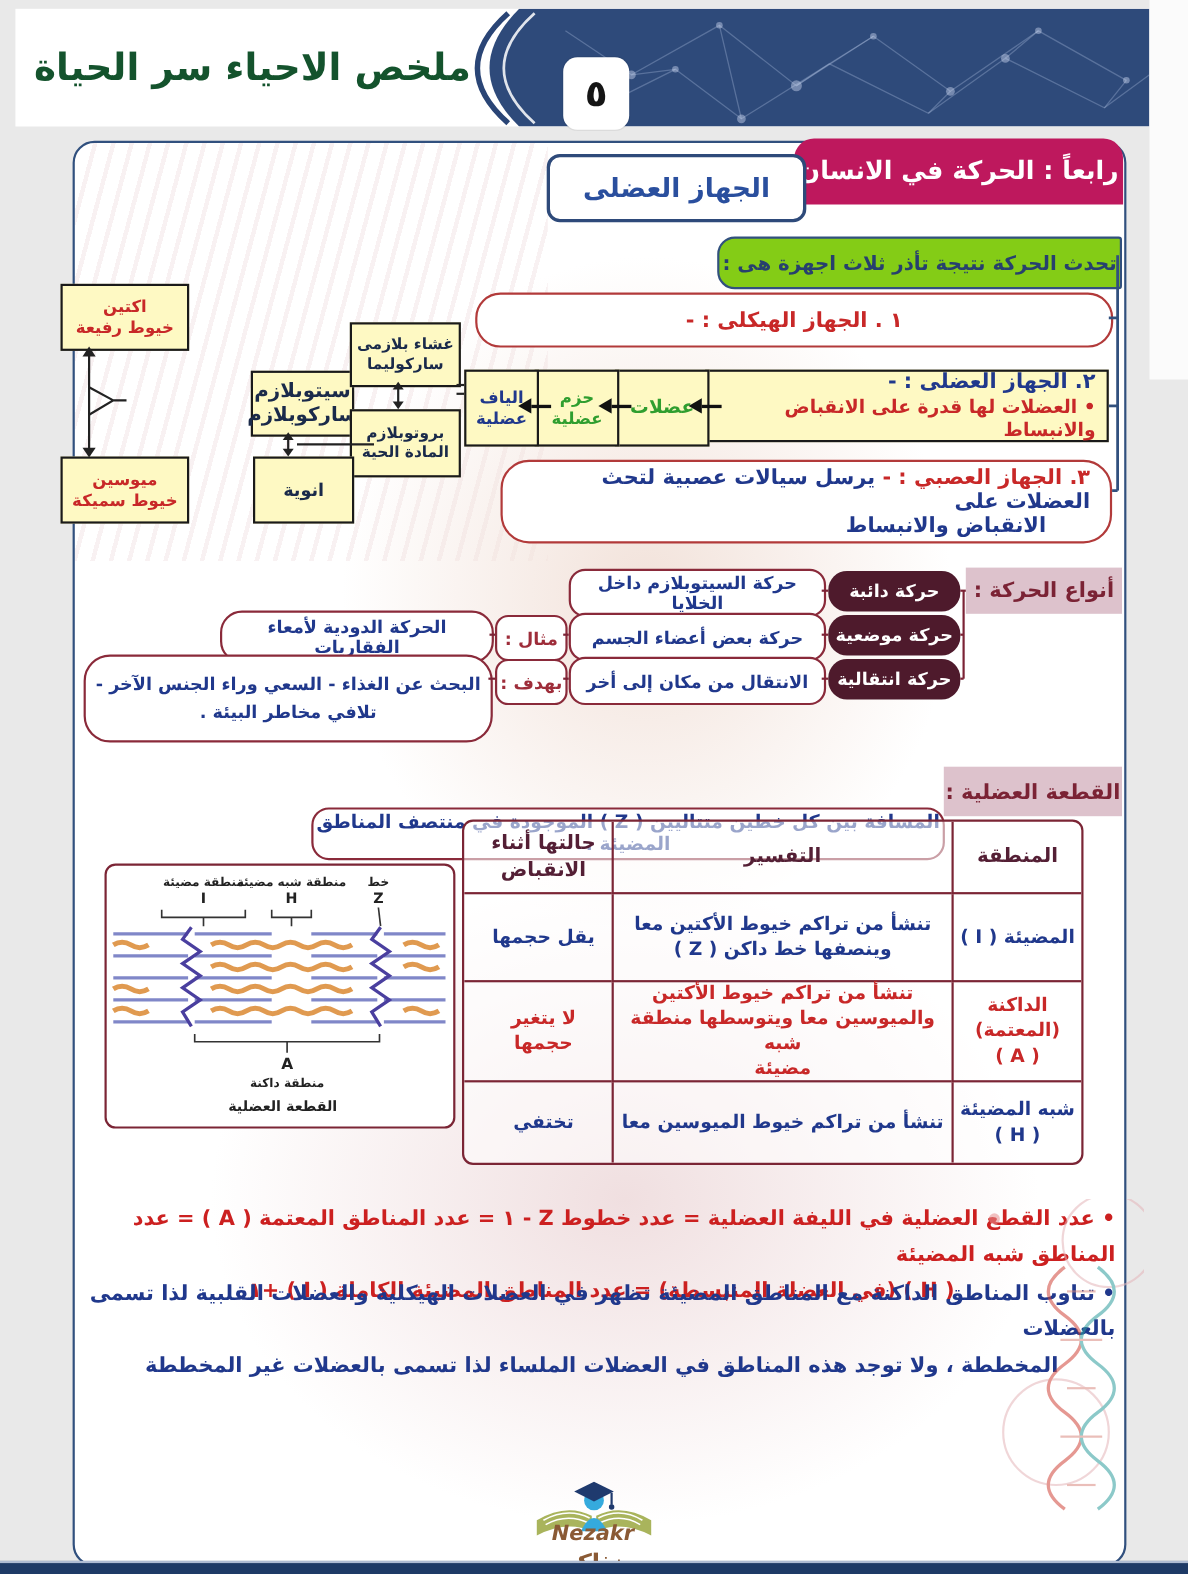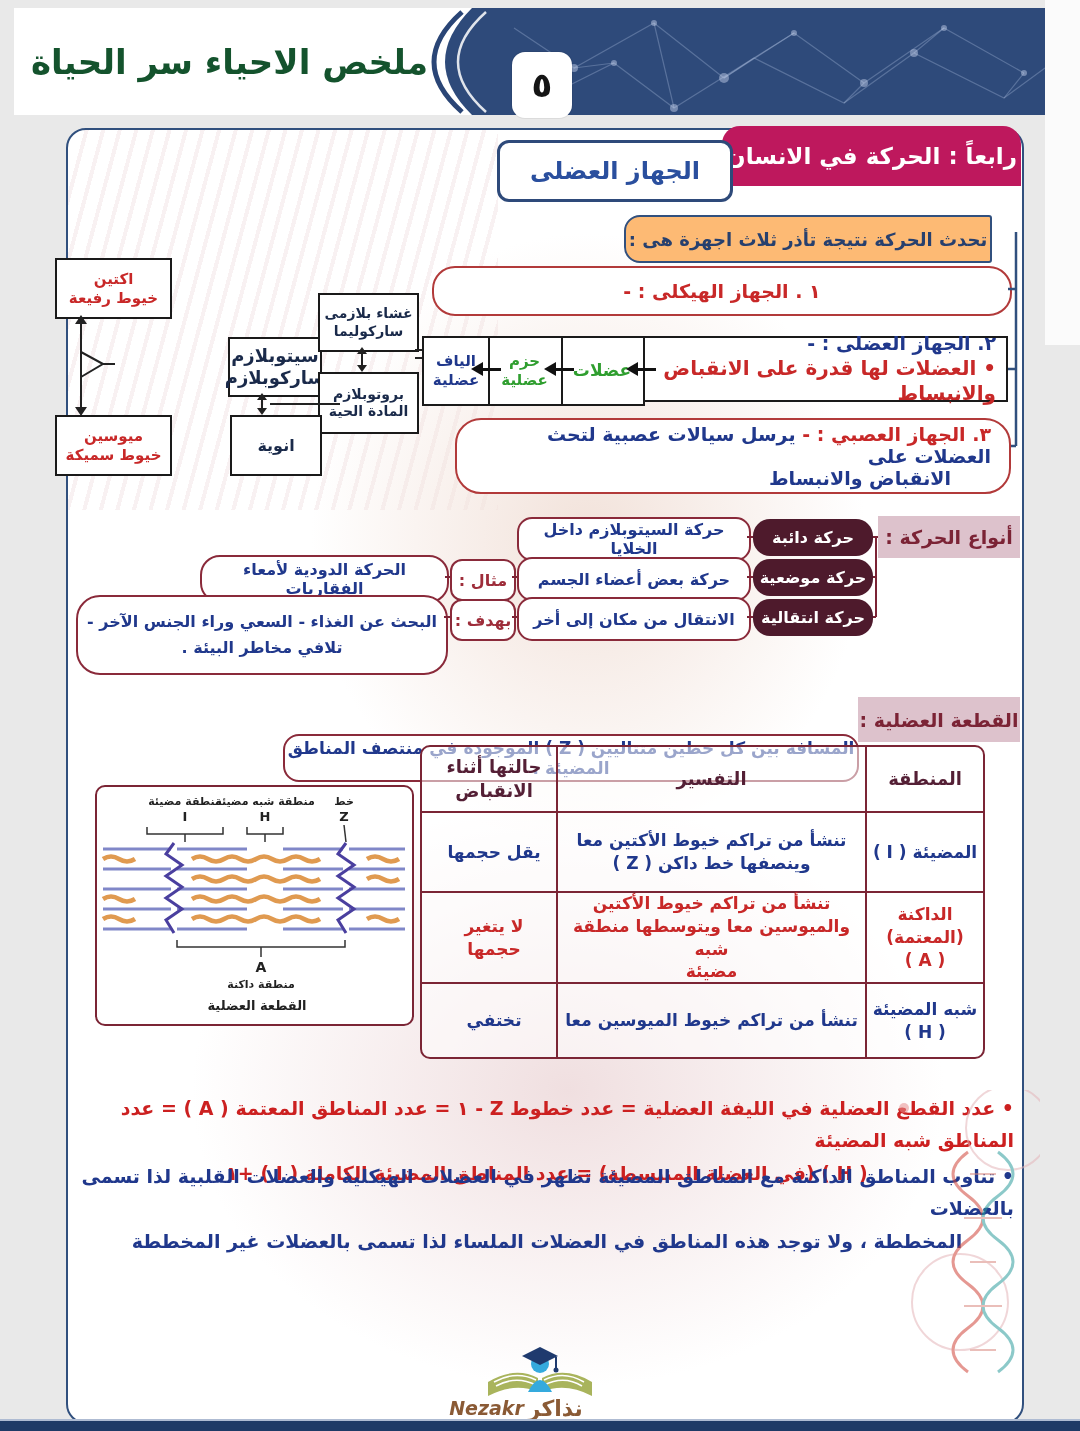--- a/index.html
+++ b/index.html
@@ -33,30 +33,30 @@
   .blob2{left:120px;top:660px;width:760px;height:600px;
          background:radial-gradient(ellipse at center,#f0dfe0 0%,rgba(240,223,224,0) 70%);}
   .stripes{left:10px;top:900px;width:430px;height:380px;
            background:repeating-linear-gradient(105deg,rgba(190,120,130,.10) 0 4px,rgba(255,255,255,0) 4px 16px);}
 
   .banner{left:722px;top:126px;width:299px;height:60px;background:#be185d;
           border-radius:18px 18px 0 0;color:#fff;font-size:23px;}
   .subbox{left:497px;top:140px;width:230px;height:56px;background:#fff;border:3px solid #2e4a7a;
           border-radius:12px;color:#2a4f9e;font-size:24px;}
 
-  .leadbox{left:624px;top:215px;width:364px;height:44px;background:#fdba74;border:2.5px solid #31507e;
+  .leadbox{left:652px;top:215px;width:364px;height:44px;background:#84cc16;border:2.5px solid #31507e;
            border-radius:16px 3px 3px 16px;color:#27406e;font-size:18px;}
 
   .roundred{background:#fff;border:2.5px solid #b23a3a;color:#20388c;font-size:19px;}
   .lbl-red{color:#c82828;}
   .txt-blue{color:#20388c;}
   .txt-red{color:#c82828;}
   .txt-green{color:#2f9e2f;}
 
-  .ybox{background:#ffffff;border:2px solid #1a1a1a;color:#c82828;font-size:15px;line-height:1.25;}
+  .ybox{background:#fef9c3;border:2px solid #1a1a1a;color:#c82828;font-size:15px;line-height:1.25;}
   .ybox.dk{color:#1a2a4a;}
 
   .harrow{display:flex;align-items:center;width:30px;height:14px;}
   .harrow .tri{width:0;height:0;border-top:7px solid transparent;border-bottom:7px solid transparent;
                border-right:12px solid #111;}
   .harrow .stem{height:3px;background:#111;flex:1;}
 
   .pinklbl{background:#ddc2cc;color:#7b2335;font-size:19px;}
   .pill{background:#4e1a2c;color:#fff;border-radius:17px;font-size:16px;}
   .wbox{background:#fff;border:2.2px solid #8a2a3a;border-radius:15px;color:#20388c;font-size:16px;}
@@ -135,21 +135,21 @@
 
   <div class="abs leadbox center rtl">تحدث الحركة نتيجة تأذر ثلاث اجهزة هى :</div>
 
   <div class="abs roundred center rtl" style="left:432px;top:266px;width:576px;height:46px;border-radius:23px;">
     <span class="lbl-red">١ . الجهاز الهيكلى : - </span>
   </div>
 
   <div class="abs ybox" style="left:641px;top:336px;width:367px;height:66px;display:flex;flex-direction:column;
        justify-content:center;padding-right:10px;box-sizing:border-box;text-align:right;direction:rtl;">
     <div class="txt-blue" style="font-size:19px;">٢. الجهاز العضلى : -</div>
-    <div class="txt-red" style="font-size:20px;padding-left:20px;">• العضلات لها قدرة على الانقباض والانبساط</div>
+    <div class="txt-red" style="font-size:17px;padding-left:20px;">• العضلات لها قدرة على الانقباض والانبساط</div>
   </div>
   <div class="abs ybox center rtl" style="left:559px;top:336px;width:82px;height:66px;font-size:17px;">
     <span class="txt-green">عضلات</span>
   </div>
   <div class="abs ybox center rtl ml" style="left:486px;top:336px;width:73px;height:66px;">
     <span class="txt-green ml">حزم
 عضلية</span>
   </div>
   <div class="abs ybox center rtl ml" style="left:422px;top:336px;width:64px;height:66px;">
     <span class="txt-blue ml">الياف
@@ -378,19 +378,19 @@
   <svg class="abs" style="left:470px;top:1342px;" width="140" height="58">
     <path d="M18 40 Q45 24 68 36 L68 50 Q45 40 18 54 Z" fill="#a9b45c"></path>
     <path d="M122 40 Q95 24 72 36 L72 50 Q95 40 122 54 Z" fill="#a9b45c"></path>
     <path d="M24 40 Q46 28 66 38 M26 44 Q46 33 66 43 M114 40 Q94 28 74 38 M112 44 Q94 33 74 43" stroke="#fff" stroke-width="1.5" fill="none"></path>
     <circle cx="70" cy="22" r="9" fill="#35aadd"></circle>
     <path d="M58 50 Q70 26 82 50 Z" fill="#35aadd"></path>
     <polygon points="52,14 70,5 88,14 70,23" fill="#1f3a6e"></polygon>
     <line x1="86" y1="15" x2="86" y2="26" stroke="#1f3a6e" stroke-width="2"></line>
     <circle cx="86" cy="28" r="2.5" fill="#1f3a6e"></circle>
   </svg>
-  <div class="abs brand center" style="left:416px;top:1396px;width:200px;height:24px;gap:4px;">
+  <div class="abs brand center" style="left:439px;top:1396px;width:200px;height:24px;gap:4px;flex-direction:column;">
     <span class="en">Nezakr</span>
     <span>نذاكر</span>
   </div>
 
   <div class="abs botbar"></div>
 </div>
 
 </body></html>

